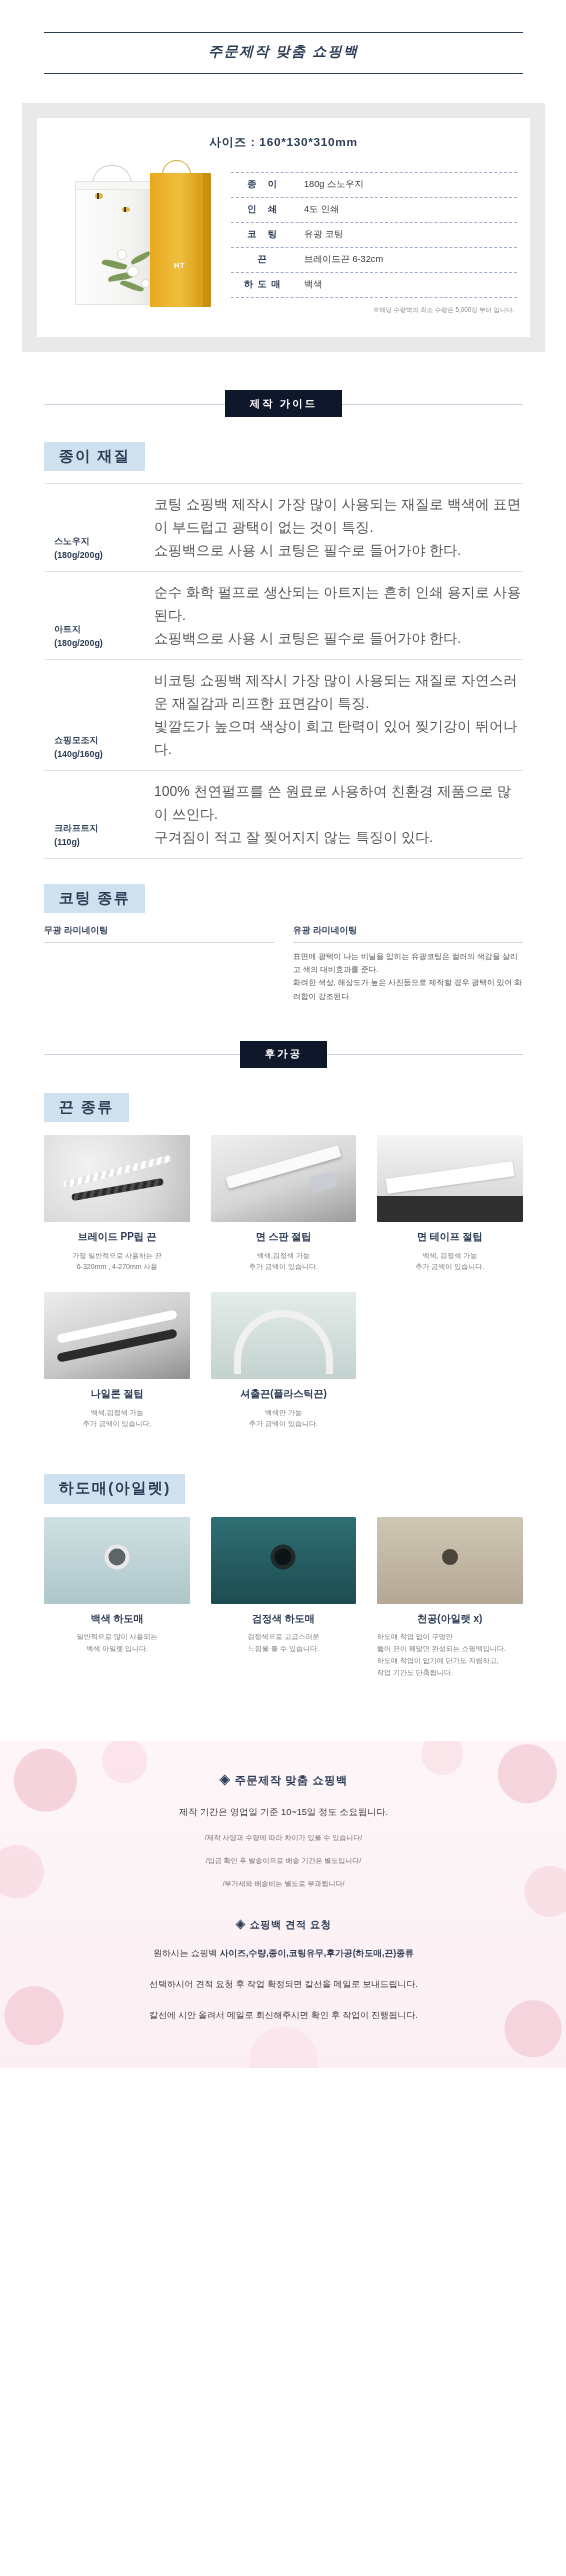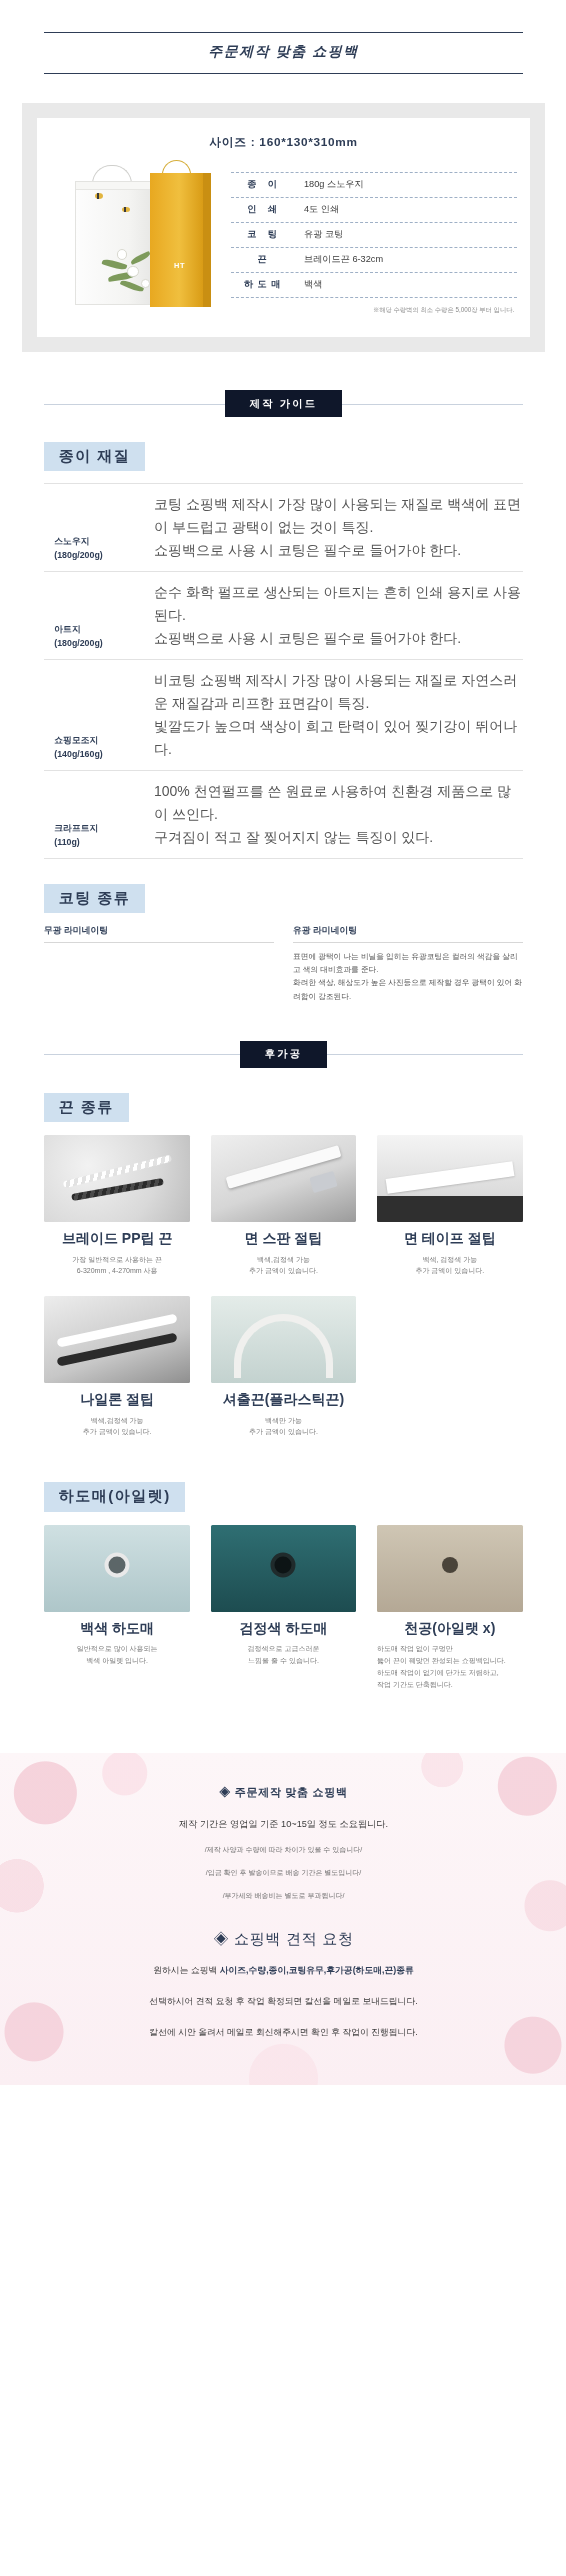--- a/index.html
+++ b/index.html
@@ -206,21 +206,21 @@
 
   
   .grid3 { margin: 13.2px 34px 0 34px; display:flex; flex-wrap:wrap; }
   .cell { width: 33.333%; padding: 0 10.3px 19px 10.3px; text-align:center; }
   .photo {
     width: 100%; height: 87px; border-radius: 1.5px; position: relative; overflow:hidden;
     background:#dedede;
   }
   .cell-title {
     margin-top: 8px;
-    font-size: 14px; font-weight: bold; color: #2e3d56;
+    font-size: 10px; font-weight: bold; color: #2e3d56;
   }
   .cell-desc {
     margin-top: 5.2px;
     font-size: 7px; color:#777777; line-height:1.7;
   }
 
   
   .p-rope { background: radial-gradient(circle at 30% 35%, #f2f2f2 0%, #d9d9d9 60%, #bdbdbd 100%); }
   .p-rope .rope {
     position:absolute; left:12%; top:38%; width:76%; height:7.4px;
@@ -314,21 +314,21 @@
   .notice-title {
     font-size: 11px; font-weight:bold; color:#2e3d56; letter-spacing:0.7px;
   }
   .notice-line1 {
     margin-top: 16px; font-size: 9.2px; color:#3a3a3a; line-height: 1.95;
   }
   .notice-sub {
     margin-top: 10.3px; font-size: 7px; color:#6d6d6d; line-height: 1.85;
   }
   .notice-title2 {
-    margin-top: 26.5px; font-size: 15px; font-weight:normal; color:#2e3d56; letter-spacing:0.7px;
+    margin-top: 26.5px; font-size: 10px; font-weight:bold; color:#2e3d56; letter-spacing:0.7px;
   }
   .notice-line2 {
     margin-top: 13.2px; font-size: 8.8px; color:#3a3a3a; line-height: 2.0;
   }
   .hl { color:#2e3d56; font-weight:bold; }
 </style>
 </head>
 <body>
 
 <div class="page">

